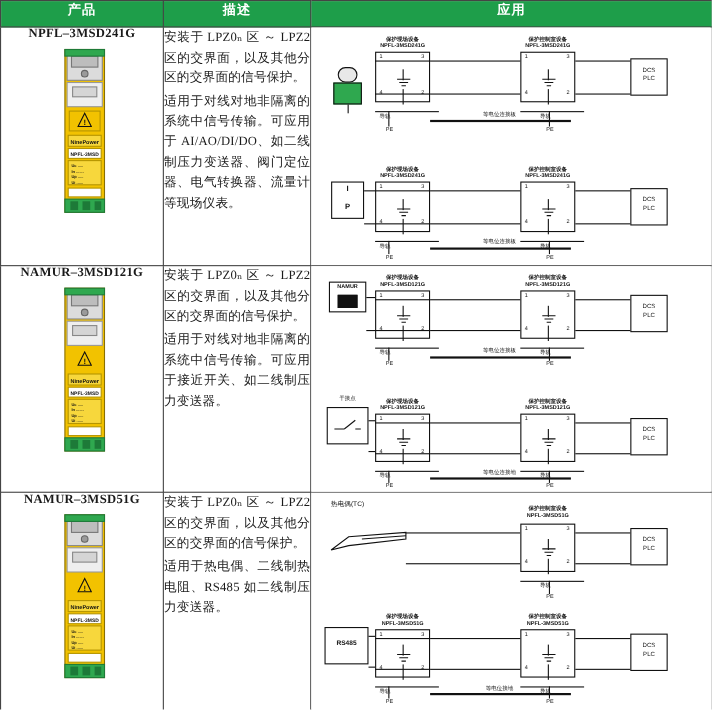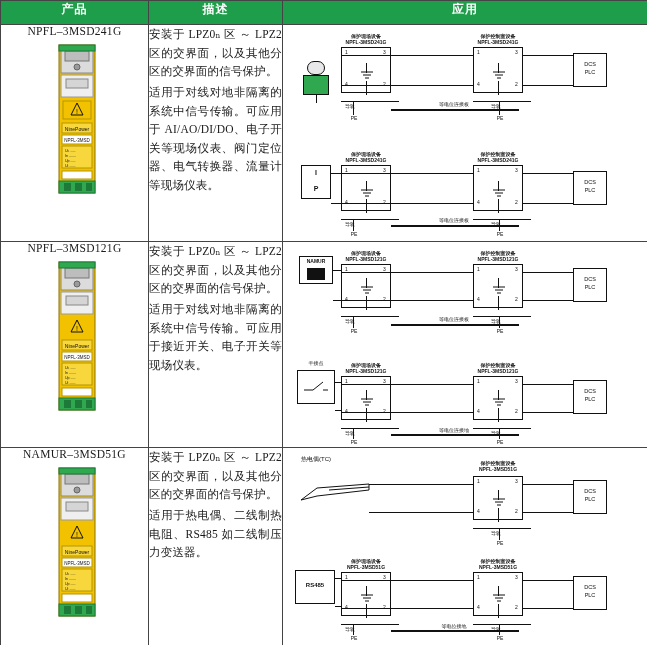--- a/index.html
+++ b/index.html
@@ -24,21 +24,21 @@
     font-weight: bold;
     height: 24px;
     text-align: center;
     vertical-align: middle;
     letter-spacing: 1px;
   }
   col.c1 { width: 148px; }
   col.c2 { width: 134px; }
   col.c3 { width: 365px; }
 
-  .prodcell { text-align: center; padding: 8px 4px 10px 4px; }
+  .prodcell { text-align: center; padding: 8px 4px 10px 4px; font-weight: bold; }
   .prodname {
     font-family: "Liberation Serif", serif;
     font-size: 11.5px;
     letter-spacing: .3px;
     margin-bottom: 6px;
     white-space: nowrap;
   }
   .desccell {
     padding: 8px 9px 8px 9px;
     font-size: 11.5px;
@@ -131,21 +131,21 @@
             <rect x="14" y="138" width="36" height="12" fill="#2fa84f" stroke="#1d7a38"></rect>
             <rect x="19" y="140" width="7" height="8" fill="#1d7a38"></rect>
             <rect x="30" y="140" width="7" height="8" fill="#1d7a38"></rect>
             <rect x="41" y="140" width="6" height="8" fill="#1d7a38"></rect>
             <rect x="14" y="2" width="36" height="6" fill="#2fa84f" stroke="#1d7a38"></rect>
           </svg>
         </div>
       </td>
       <td class="desccell">
         <p>安装于 LPZ0ₙ 区 ～ LPZ2 区的交界面，以及其他分区的交界面的信号保护。</p>
-        <p>适用于对线对地非隔离的系统中信号传输。可应用于 AI/AO/DI/DO、电子开关等现场仪表、阀门定位器、电气转换器、流量计等现场仪表。</p>
+        <p>适用于对线对地非隔离的系统中信号传输。可应用于 AI/AO/DI/DO、如二线制压力变送器、阀门定位器、电气转换器、流量计等现场仪表。</p>
       </td>
       <td class="appcell">
         <div class="diagram" style="width:363px;height:216px;">
 
           <div>
 
             <div class="greenbox" style="left:20px;top:50px;width:26px;height:20px;background:#2fa84f;"></div>
             <div class="box" style="left:24px;top:36px;width:18px;height:14px;border-radius:9px;background:#e8e8e8;"></div>
             <div class="vline" style="left:33px;top:70px;height:8px;"></div>
 
@@ -256,21 +256,21 @@
 PLC</div>
             <div class="hline" style="left:240px;top:148px;width:50px;"></div>
             <div class="hline" style="left:240px;top:178px;width:50px;"></div>
           </div>
         </div>
       </td>
     </tr>
 
     <tr>
       <td class="prodcell">
-        <div class="prodname">NPFL–3MSD121G</div>
+        <div class="prodname">NAMUR–3MSD121G</div>
         <div class="spd">
           <svg width="66" height="152" viewBox="0 0 66 152">
             <rect x="14" y="2" width="36" height="148" fill="#f2c200" stroke="#8a7000" stroke-width="1"></rect>
             <rect x="16" y="4" width="32" height="26" fill="#dcdcdc" stroke="#888"></rect>
             <rect x="20" y="8" width="24" height="10" fill="#bdbdbd" stroke="#777"></rect>
             <circle cx="32" cy="24" r="3" fill="#9a9a9a" stroke="#666"></circle>
             <rect x="16" y="32" width="32" height="22" fill="#efefef" stroke="#999"></rect>
             <rect x="21" y="36" width="22" height="9" fill="#d5d5d5" stroke="#888"></rect>
             <polygon points="32,60 38,72 26,72" fill="#f2c200" stroke="#111" stroke-width="1"></polygon>
             <text x="32" y="71" font-size="7" text-anchor="middle" fill="#111" font-family="Liberation Sans">!</text>
@@ -287,21 +287,21 @@
             <rect x="14" y="138" width="36" height="12" fill="#2fa84f" stroke="#1d7a38"></rect>
             <rect x="19" y="140" width="7" height="8" fill="#1d7a38"></rect>
             <rect x="30" y="140" width="7" height="8" fill="#1d7a38"></rect>
             <rect x="41" y="140" width="6" height="8" fill="#1d7a38"></rect>
             <rect x="14" y="2" width="36" height="6" fill="#2fa84f" stroke="#1d7a38"></rect>
           </svg>
         </div>
       </td>
       <td class="desccell">
         <p>安装于 LPZ0ₙ 区 ～ LPZ2 区的交界面，以及其他分区的交界面的信号保护。</p>
-        <p>适用于对线对地非隔离的系统中信号传输。可应用于接近开关、电子开关等现场仪表。</p>
+        <p>适用于对线对地非隔离的系统中信号传输。可应用于接近开关、如二线制压力变送器。</p>
       </td>
       <td class="appcell">
         <div class="diagram" style="width:363px;height:205px;">
 
           <div>
             <div class="box" style="left:16px;top:14px;width:34px;height:28px;"></div>
             <div class="lbl b" style="left:16px;top:16px;width:34px;">NAMUR</div>
             <div class="box" style="left:24px;top:26px;width:18px;height:12px;background:#111;"></div>
             <div class="hline" style="left:50px;top:28px;width:8px;"></div>
             <div class="hline" style="left:50px;top:58px;width:8px;"></div>

